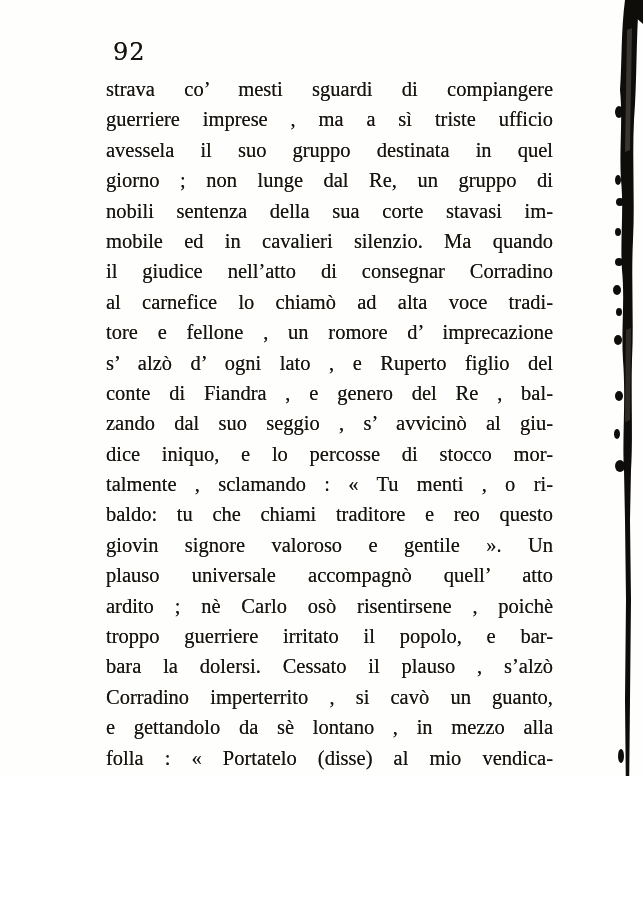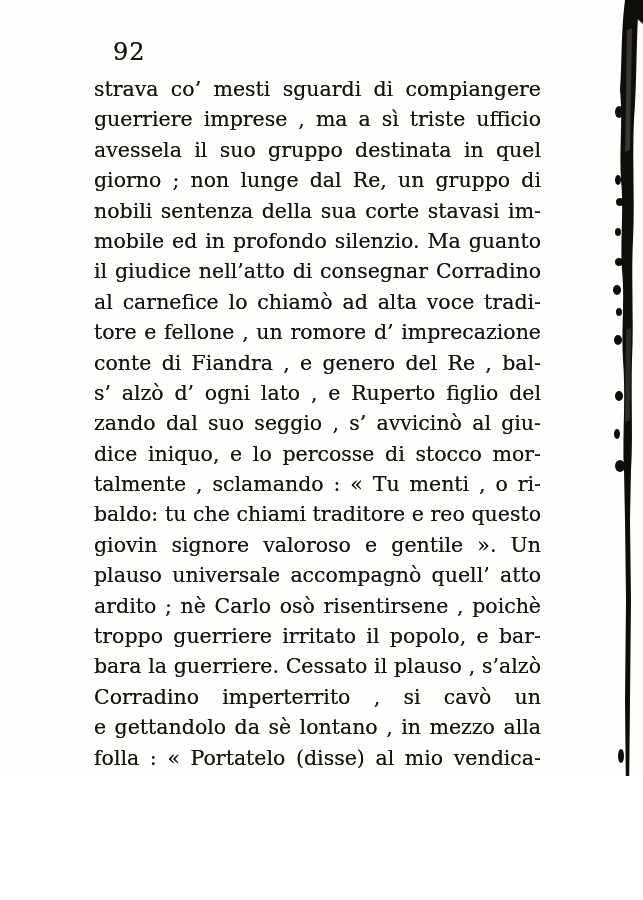--- a/index.html
+++ b/index.html
@@ -19,23 +19,24 @@
   .page-number {
     position: absolute;
     left: 113px;
     top: 38px;
     font-size: 24px;
     letter-spacing: 1px;
     text-shadow: 0 0 0.6px rgba(20,15,10,0.75);
   }
   .text-block {
     position: absolute;
-    left: 94px;
+    left: 106px;
     top: 74px;
     width: 447px;
+    font-family: Liberation Serif, serif;
   }
   .line {
     height: 30.4px;
     line-height: 30.4px;
     font-size: 20.5px;
     text-align: justify;
     text-align-last: justify;
     overflow: hidden;
     white-space: normal;
     text-shadow: 0 0 0.6px rgba(20,15,10,0.7);
@@ -61,35 +62,35 @@
 <div class="scan-page">
 
   <div class="page-number">92</div>
 
   <div class="text-block">
     <div class="line">strava co’ mesti sguardi di compiangere</div>
     <div class="line">guerriere imprese , ma a sì triste ufficio</div>
     <div class="line">avessela il suo gruppo destinata in quel</div>
     <div class="line">giorno ; non lunge dal Re, un gruppo di</div>
     <div class="line">nobili sentenza della sua corte stavasi im-</div>
-    <div class="line">mobile ed in profondo silenzio. Ma guanto</div>
+    <div class="line">mobile ed in cavalieri silenzio. Ma quando</div>
     <div class="line">il giudice nell’atto di consegnar Corradino</div>
     <div class="line">al carnefice lo chiamò ad alta voce tradi-</div>
     <div class="line">tore e fellone , un romore d’ imprecazione</div>
+    <div class="line">s’ alzò d’ ogni lato , e Ruperto figlio del</div>
     <div class="line">conte di Fiandra , e genero del Re , bal-</div>
-    <div class="line">s’ alzò d’ ogni lato , e Ruperto figlio del</div>
     <div class="line">zando dal suo seggio , s’ avvicinò al giu-</div>
     <div class="line">dice iniquo, e lo percosse di stocco mor-</div>
     <div class="line">talmente , sclamando : « Tu menti , o ri-</div>
     <div class="line">baldo: tu che chiami traditore e reo questo</div>
     <div class="line">giovin signore valoroso e gentile ». Un</div>
     <div class="line">plauso universale accompagnò quell’ atto</div>
     <div class="line">ardito ; nè Carlo osò risentirsene , poichè</div>
     <div class="line">troppo guerriere irritato il popolo, e bar-</div>
-    <div class="line">bara la guerriere. Cessato il plauso , s’alzò</div>
+    <div class="line">bara la dolersi. Cessato il plauso , s’alzò</div>
     <div class="line">Corradino imperterrito , si cavò un guanto,</div>
     <div class="line">e gettandolo da sè lontano , in mezzo alla</div>
     <div class="line">folla : « Portatelo (disse) al mio vendica-</div>
   </div>
 
   <div class="ink-speck speck-1"></div>
   <div class="ink-speck speck-2"></div>
 
   <svg class="edge-art" viewBox="0 0 40 900" preserveAspectRatio="none">
 

